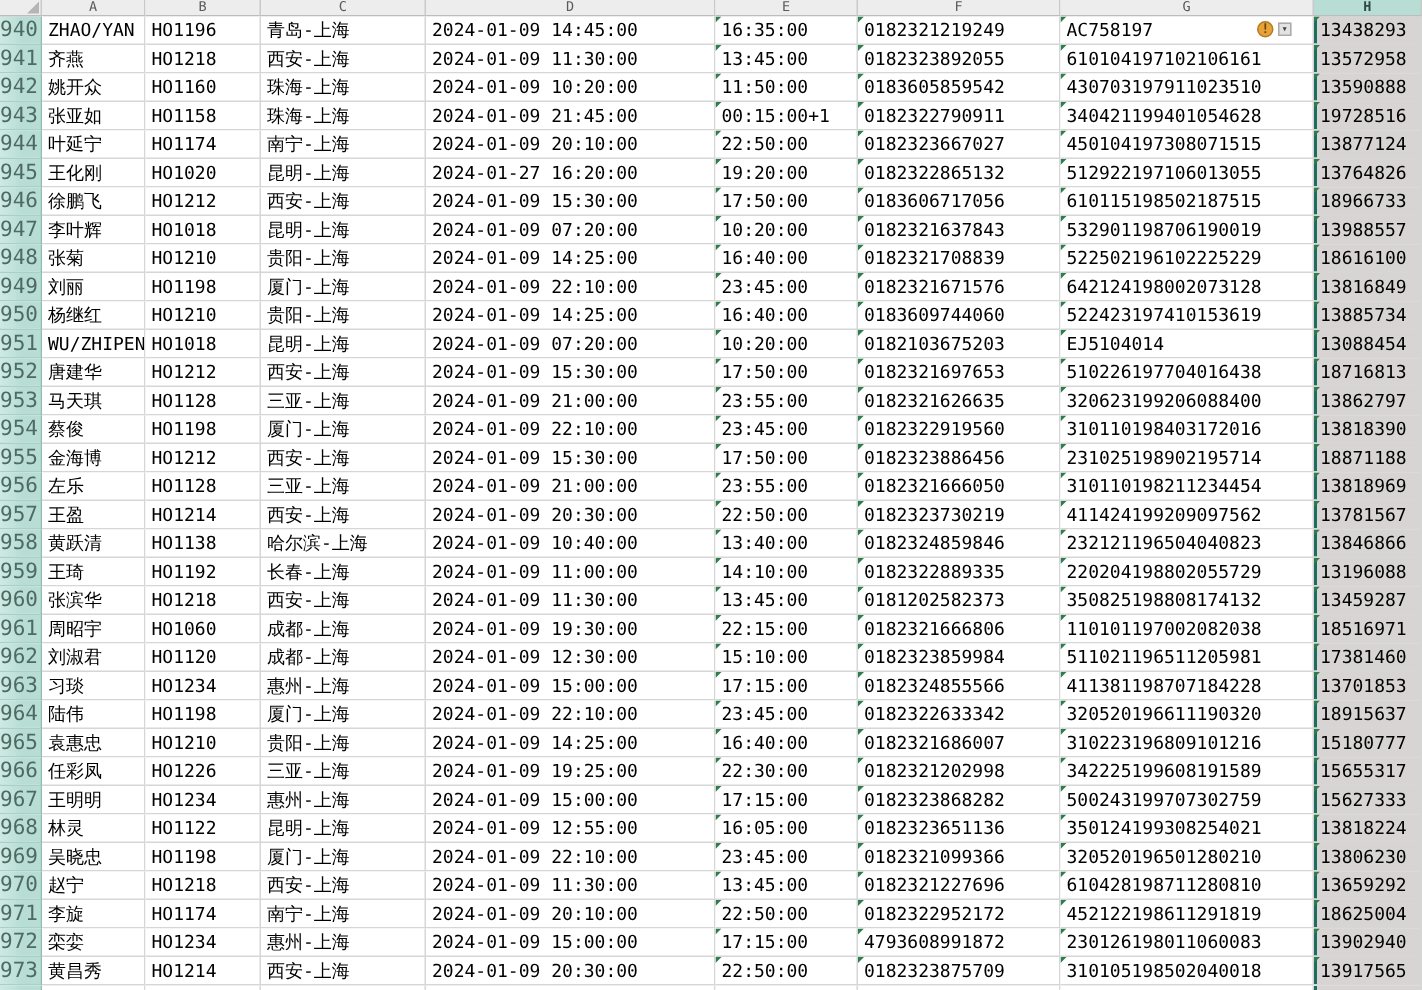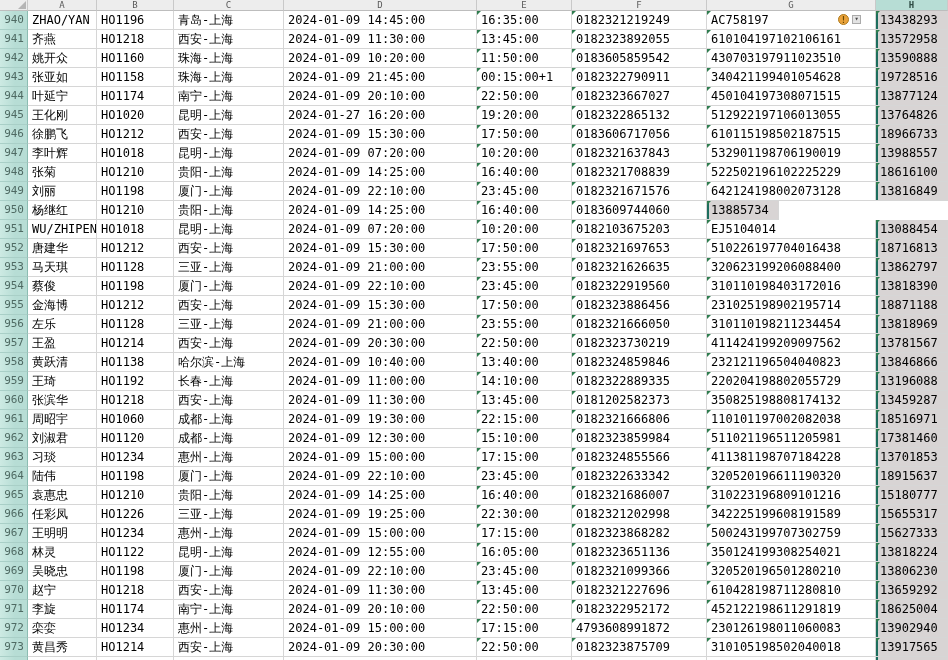--- a/index.html
+++ b/index.html
@@ -41,21 +41,21 @@
     border-bottom:1px solid var(--grid_line);
     white-space:nowrap;overflow:hidden;
     position:relative;
     background:#fff;
   }
   .rowhdr{
     box-sizing:border-box;flex:none;
     height:19px;line-height:18px;
     padding-right:3px;padding-left:0;
     text-align:right;
-    font-size:11px;color:var(--row_header_text);
+    font-size:14px;color:var(--row_header_text);
     background:linear-gradient(90deg,#cdeae3 0%,var(--selected_header_bg) 55%);
     border-right:1px solid #8cbcb2;
     border-bottom:1px solid #a9cfc7;
     overflow:hidden;
   }
   
   .c0{width:28px;} .c1{width:69px;} .c2{width:77px;} .c3{width:110px;}
   .c4{width:193px;} .c5{width:95px;} .c6{width:135px;} .c7{width:169px;} .c8{width:72px;}
   
   .tri:before{
@@ -217,20 +217,21 @@
         <div class="cell c8 tri sel">13816849</div>
       </div>
       <div class="row">
         <div class="rowhdr c0">950</div>
         <div class="cell c1">杨继红</div>
         <div class="cell c2">HO1210</div>
         <div class="cell c3">贵阳-上海</div>
         <div class="cell c4">2024-01-09 14:25:00</div>
         <div class="cell c5 tri">16:40:00</div>
         <div class="cell c6 tri">0183609744060</div>
+        <div class="cell c7 tri">522423197410153619</div>
         <div class="cell c8 tri sel">13885734</div>
       </div>
       <div class="row">
         <div class="rowhdr c0">951</div>
         <div class="cell c1">WU/ZHIPEN</div>
         <div class="cell c2">HO1018</div>
         <div class="cell c3">昆明-上海</div>
         <div class="cell c4">2024-01-09 07:20:00</div>
         <div class="cell c5 tri">10:20:00</div>
         <div class="cell c6 tri">0182103675203</div>

